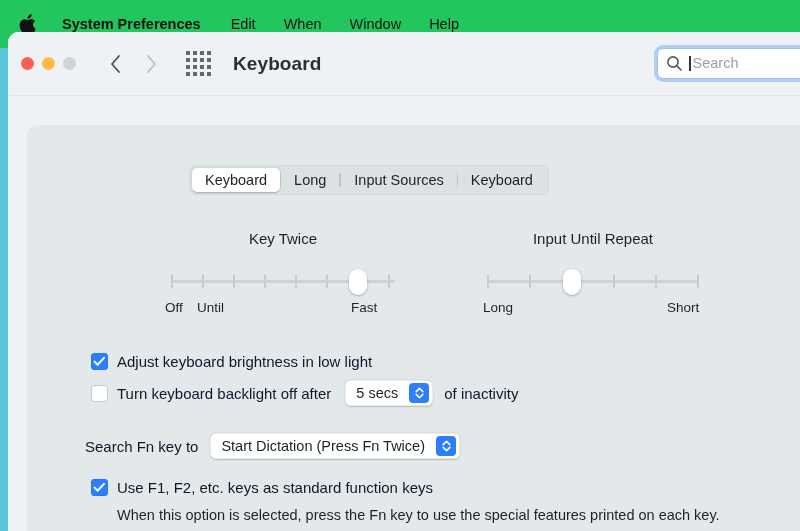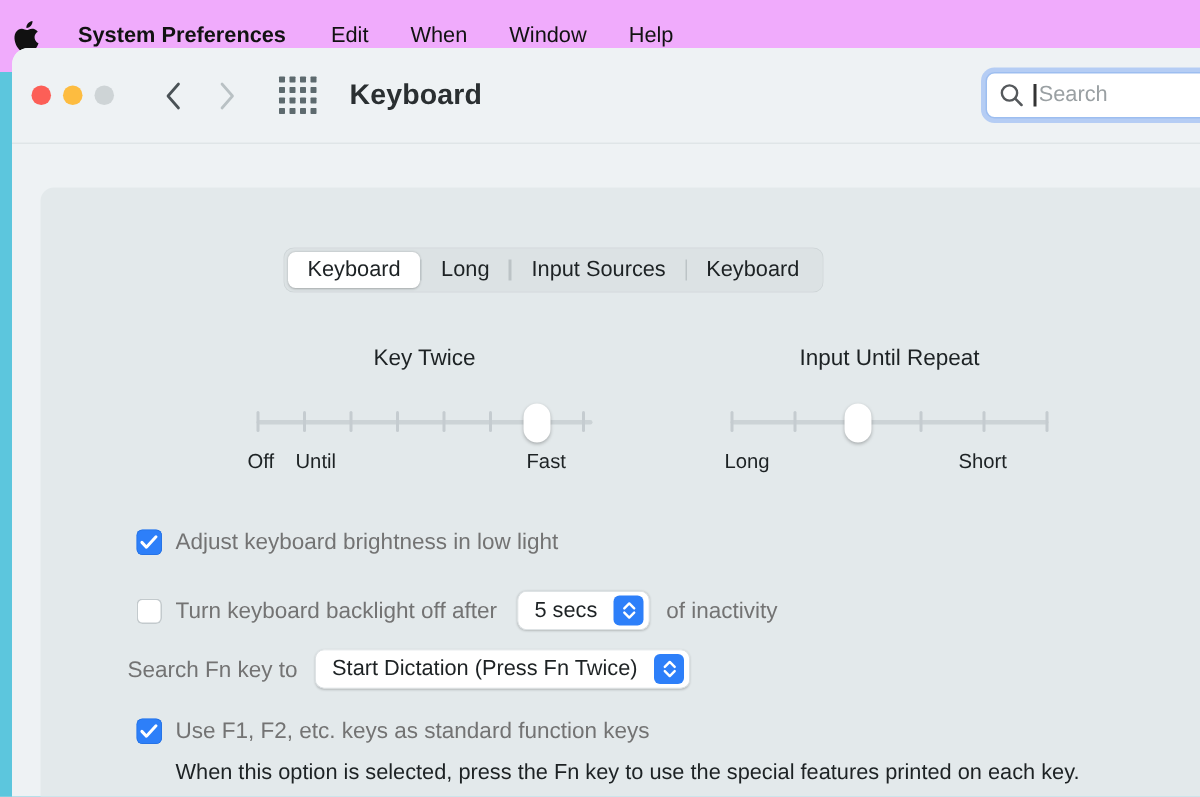--- a/index.html
+++ b/index.html
@@ -7,23 +7,23 @@
     width: 800px; height: 531px;
     overflow: hidden;
     font-family: "Liberation Sans", sans-serif;
     background: #5cc6dd;
   }
   #root { position: relative; width: 800px; height: 531px; }
 
   
   .menubar {
     position: absolute; left: 0; top: 0; width: 800px; height: 48px;
-    background: #f0abfc;
+    background: #22c55e;
     display: flex; align-items: center;
-    padding-left: 8px;
+    padding-left: 18px;
   }
   .apple-logo {
     width: 18px; height: 22px; position: relative; margin-right: 26px;
     display: flex; align-items: center; justify-content: center;
   }
   .apple-logo svg { display: block; }
   .menu-item {
     font-size: 14.5px; color: #121212; margin-right: 28px; white-space: nowrap;
     line-height: 1;
   }
@@ -122,21 +122,21 @@
 
   
   .row { position: absolute; display: flex; align-items: center; }
   .checkbox {
     width: 17px; height: 17px; border-radius: 4px; flex: 0 0 auto;
     position: relative;
   }
   .checkbox.on { background: #2d7ff9; box-shadow: inset 0 0 0 .5px #2470e0; }
   .checkbox.off { background: #ffffff; box-shadow: inset 0 0 0 1px #c3cacd; }
   .checkbox.on svg { position: absolute; left: 2px; top: 2px; }
-  .row-label { font-size: 15px; color: #737373; white-space: nowrap; }
+  .row-label { font-size: 15px; color: #0f172a; white-space: nowrap; }
   .lbl-gap { margin-left: 9px; }
 
   .popup {
     height: 26px; background: #ffffff; border-radius: 6px;
     display: inline-flex; align-items: center;
     box-shadow: 0 .5px 1.5px rgba(0,0,0,.2), inset 0 0 0 .5px #d4dadd;
     padding: 0 4px 0 11px;
   }
   .popup .pv { font-size: 14.5px; color: #1d2224; white-space: nowrap; }
   .popup .stepper {
@@ -264,34 +264,34 @@
           <div class="tick" style="left:0px;"></div>
           <div class="tick" style="left:42px;"></div>
           <div class="tick" style="left:84px;"></div>
           <div class="tick" style="left:126px;"></div>
           <div class="tick" style="left:168px;"></div>
           <div class="tick" style="left:210px;"></div>
           <div class="thumb" style="left:76px;"></div>
         </div>
         <div class="slider-labels">
           <span style="left:-4px;">Long</span>
-          <span style="left:152px;">Short</span>
+          <span style="left:180px;">Short</span>
         </div>
       </div>
 
       <div class="row" style="left:64px; top:228px;">
         <div class="checkbox on">
           <svg width="13" height="13" viewBox="0 0 13 13">
               <path d="M1.6 6.6l3 3.2L11 2.9" fill="none" stroke="#fff" stroke-width="2" stroke-linecap="round" stroke-linejoin="round"></path>
             </svg>
         </div>
         <div class="row-label lbl-gap">Adjust keyboard brightness in low light</div>
       </div>
 
-      <div class="row" style="left:64px; top:269px;">
+      <div class="row" style="left:64px; top:255px;">
         <div class="checkbox off"></div>
         <div class="row-label lbl-gap">Turn keyboard backlight off after</div>
         <div class="popup" style="margin-left:14px;">
           <div class="pv">5 secs</div>
           <div class="stepper">
             <svg width="11" height="14" viewBox="0 0 11 14">
               <path d="M2.2 5.6L5.5 2.3l3.3 3.3" fill="none" stroke="#fff" stroke-width="1.6" stroke-linecap="round" stroke-linejoin="round"></path>
               <path d="M2.2 8.4l3.3 3.3 3.3-3.3" fill="none" stroke="#fff" stroke-width="1.6" stroke-linecap="round" stroke-linejoin="round"></path>
             </svg>
           </div>

